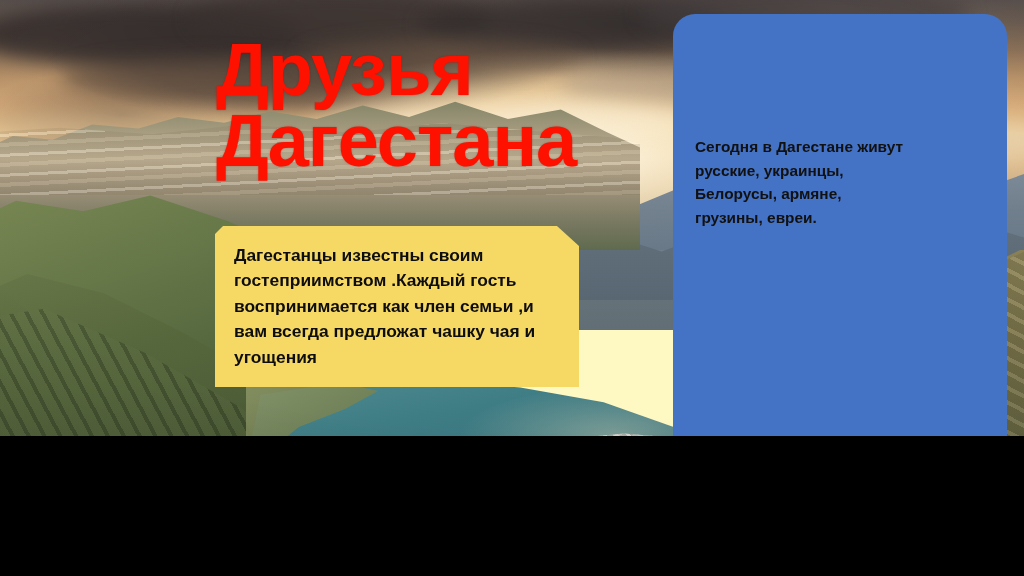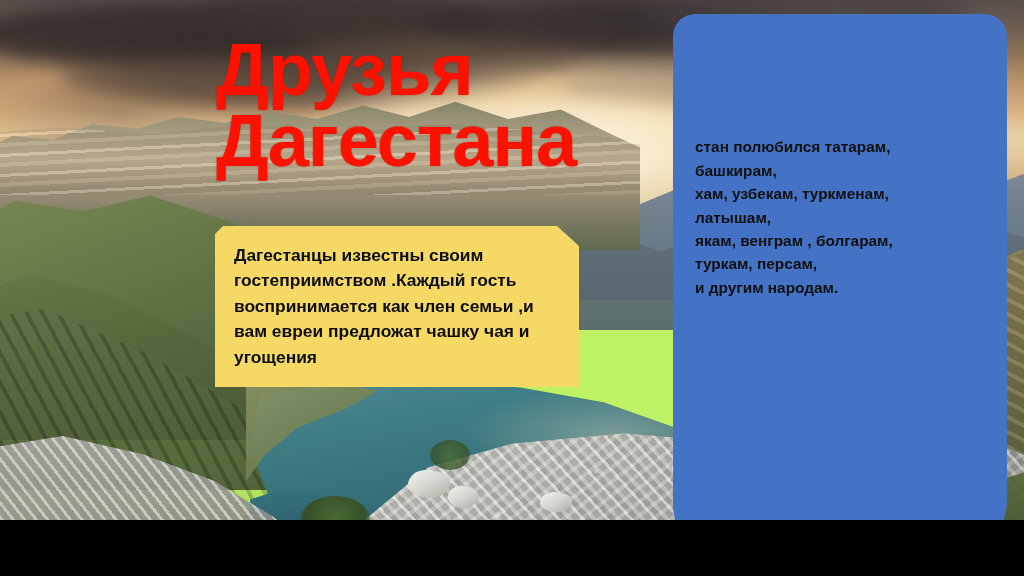--- a/index.html
+++ b/index.html
@@ -4,24 +4,24 @@
 <title>Друзья Дагестана</title>
 <style>
   html, body {
     margin: 0;
     padding: 0;
     background: #000;
   }
   #slide {
     position: relative;
     width: 1024px;
-    height: 520px;
+    height: 436px;
     overflow: hidden;
     font-family: "Liberation Sans", sans-serif;
-    background: #bef264;
+    background: #fef9c3;
   }
 
   
   .bg { position: absolute; inset: 0; overflow: hidden; }
 
   
   .sky {
     position: absolute; left: 0; top: 0; width: 100%; height: 250px;
     background:
       radial-gradient(ellipse 420px 150px at 56% 62%, rgba(255,250,235,0.95) 0%, rgba(255,236,190,0.55) 42%, rgba(255,220,160,0) 72%),
@@ -337,26 +337,23 @@
     <div class="shrub s4"></div>
     <div class="shrub s5"></div>
 
     <div class="vignette"></div>
   </div>
 
   <div class="title">Друзья
 Дагестана</div>
 
   <div class="yellow-box"></div>
-  <div class="yellow-text">Дагестанцы известны своим гостеприимством .Каждый гость воспринимается как член семьи ,и вам евреи предложат чашку чая и угощения</div>
+  <div class="yellow-text">Дагестанцы известны своим гостеприимством .Каждый гость воспринимается как член семьи ,и вам всегда предложат чашку чая и угощения</div>
 
   <div class="blue-panel"></div>
   <div class="blue-text">
-    <p class="blue-para">стан полюбился татарам,
-башкирам,
-хам, узбекам, туркменам,
-латышам,
-якам, венграм , болгарам,
-туркам, персам,
-и другим народам.</p>
+    <p class="blue-para">Сегодня в Дагестане живут
+русские, украинцы,
+Белорусы, армяне,
+грузины, евреи.</p>
   </div>
 
 </div>
 
 </body></html>

